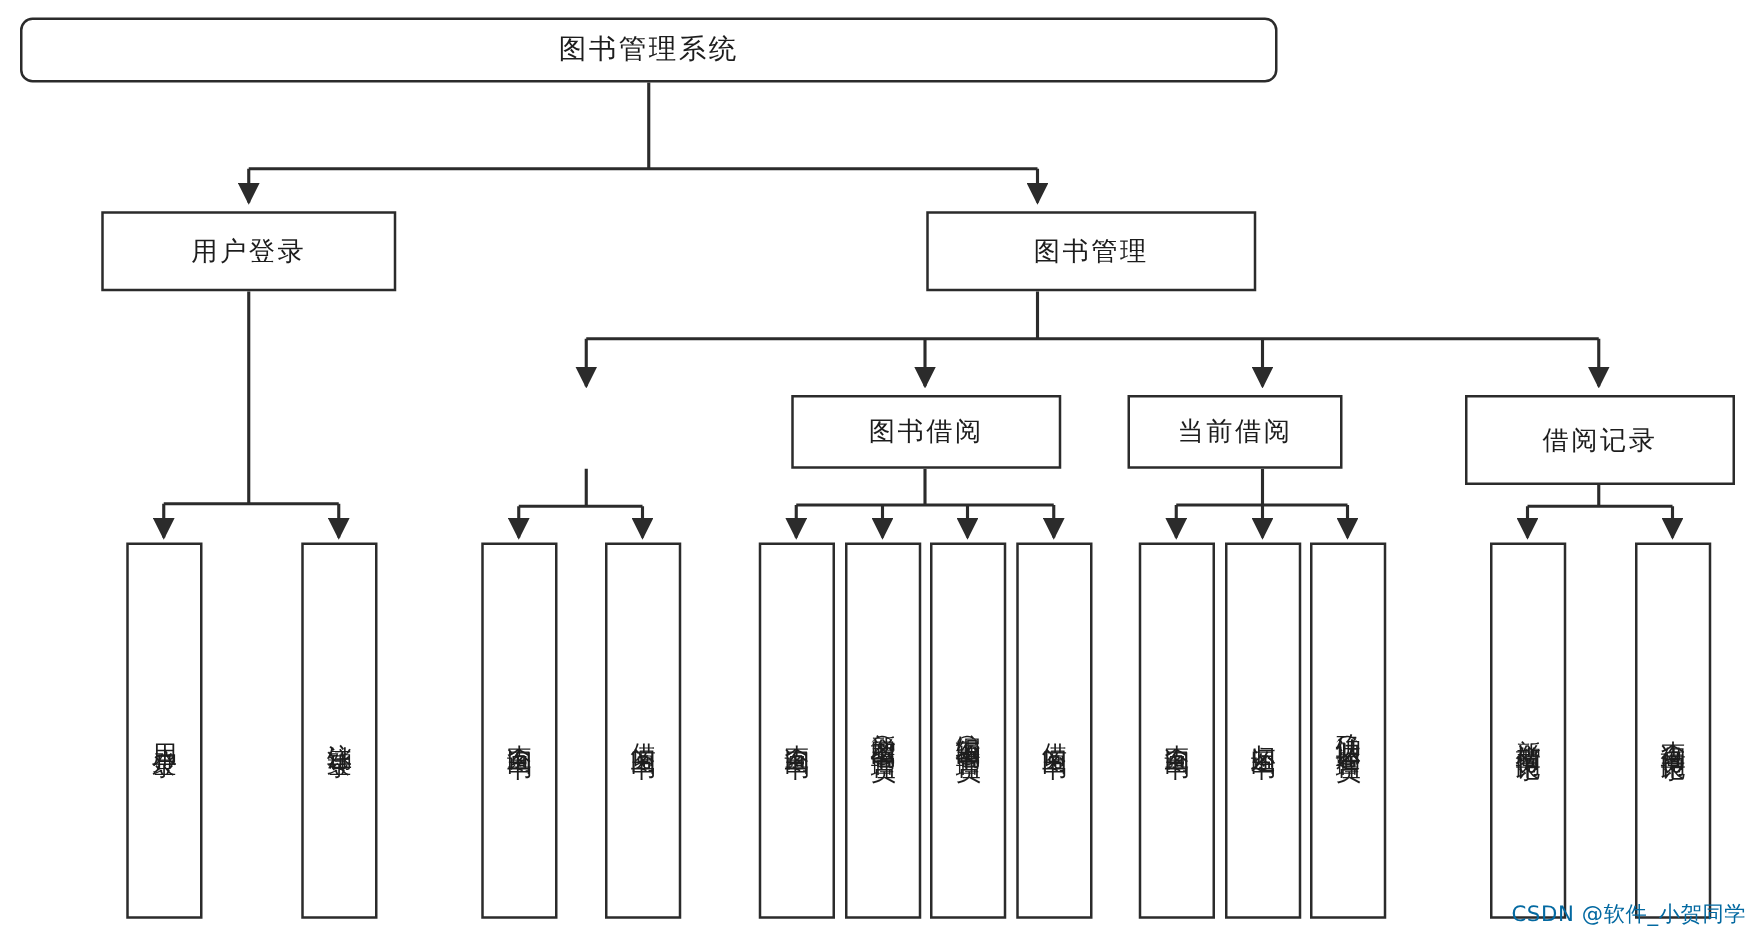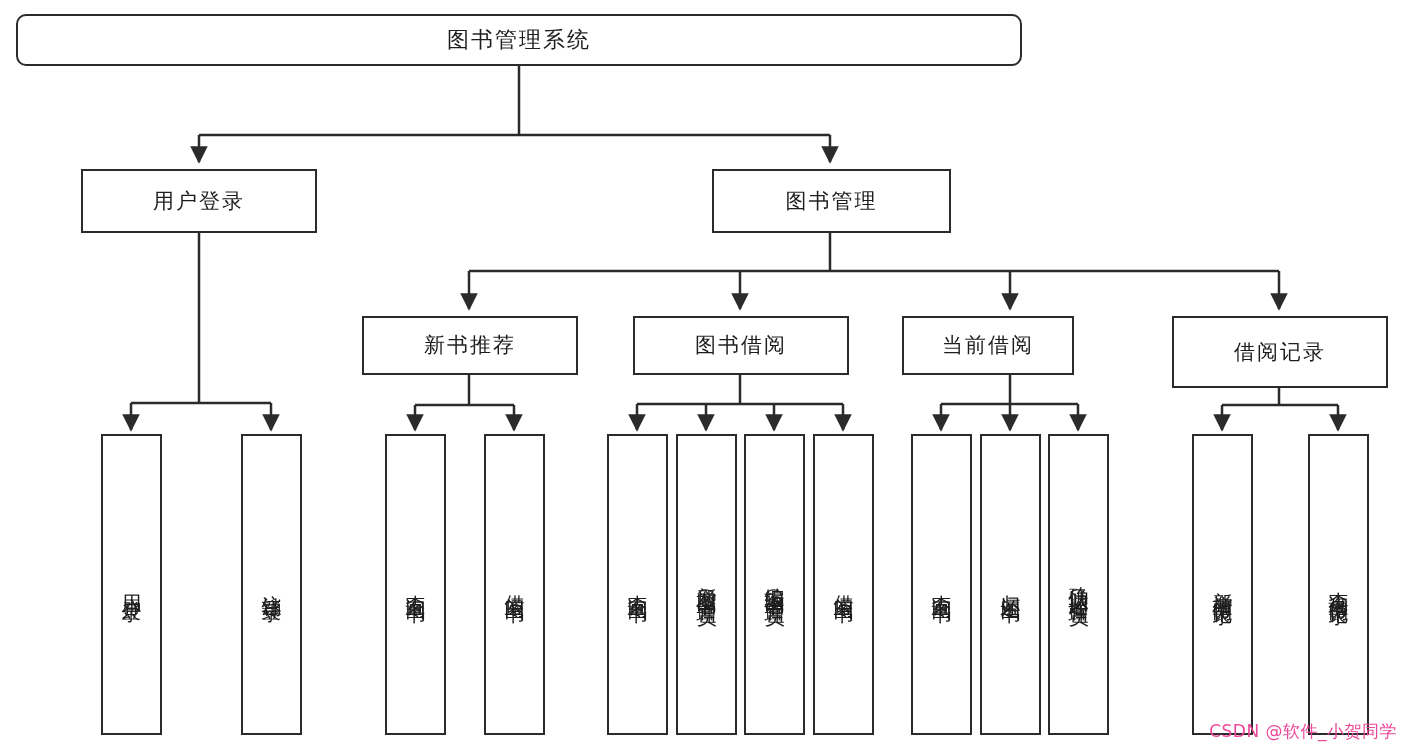--- a/index.html
+++ b/index.html
@@ -57,21 +57,21 @@
     font-size:20px;
     letter-spacing:3px;
     line-height:1.05;
     white-space:nowrap;
   }
   .watermark{
     position:absolute;
     right:8px;
     bottom:4px;
     font-size:17px;
-    color:#ec4899;
+    color:#0369a1;
     letter-spacing:.5px;
     z-index:5;
     white-space:nowrap;
   }
 </style>
 </head>
 <body>
 
 <div id="canvas">
 
@@ -125,27 +125,24 @@
     </g>
   </svg>
 
   <div class="node h root" style="left:16px;top:14px;width:1006px;height:52px;border-radius:10px;">
     <span class="lbl">图书管理系统</span>
   </div>
 
   <div class="node h" style="left:81px;top:169px;width:236px;height:64px;">
     <span class="lbl">用户登录</span>
   </div>
-  <div class="node h" style="left:712px;top:169px;width:239px;height:64px;">
+  <div class="node h" style="left:741px;top:169px;width:264px;height:64px;">
     <span class="lbl">图书管理</span>
   </div>
 
-  <div class="node h" style="left:362px;top:316px;width:216px;height:59px;">
-    <span class="lbl">新书推荐</span>
-  </div>
   <div class="node h" style="left:633px;top:316px;width:216px;height:59px;">
     <span class="lbl">图书借阅</span>
   </div>
   <div class="node h" style="left:902px;top:316px;width:172px;height:59px;">
     <span class="lbl">当前借阅</span>
   </div>
   <div class="node h" style="left:1172px;top:316px;width:216px;height:72px;">
     <span class="lbl">借阅记录</span>
   </div>
 

